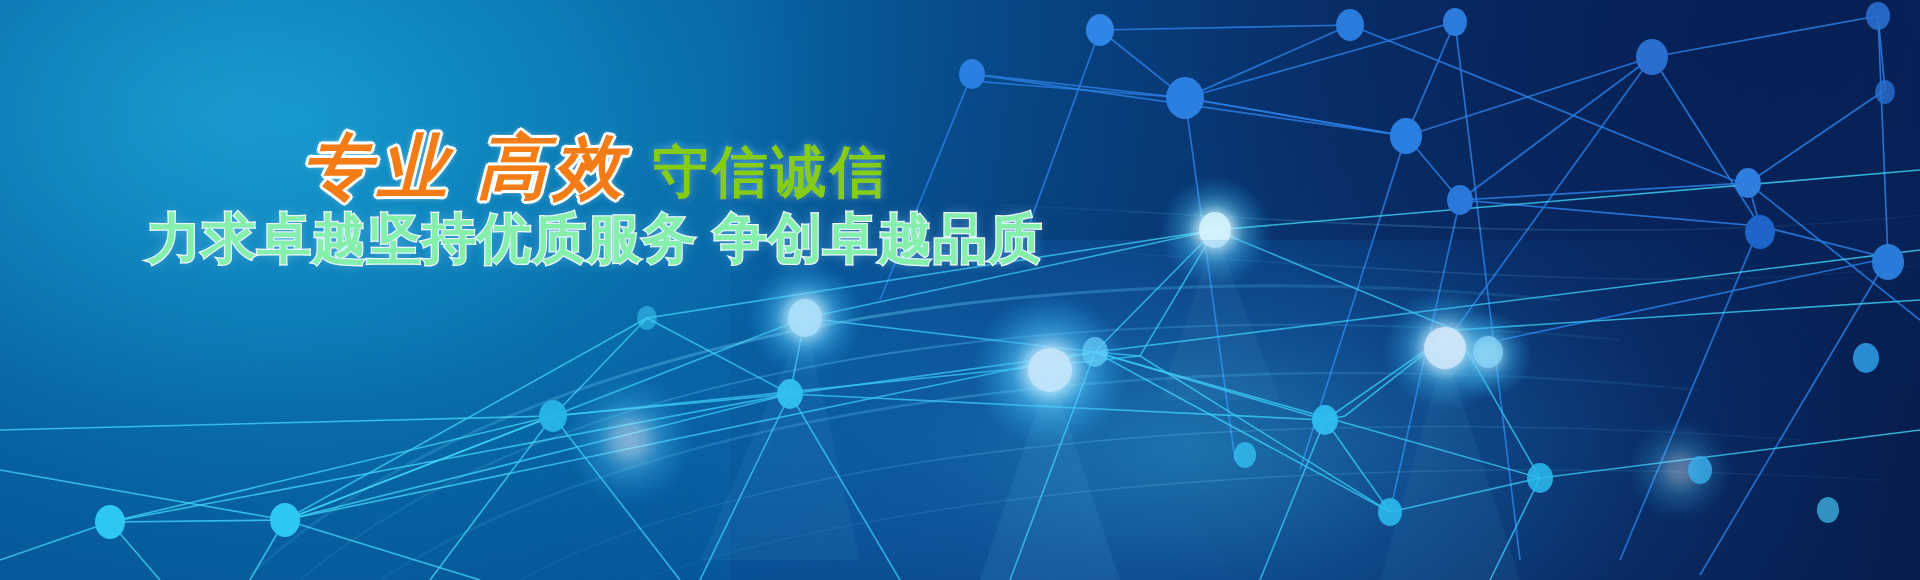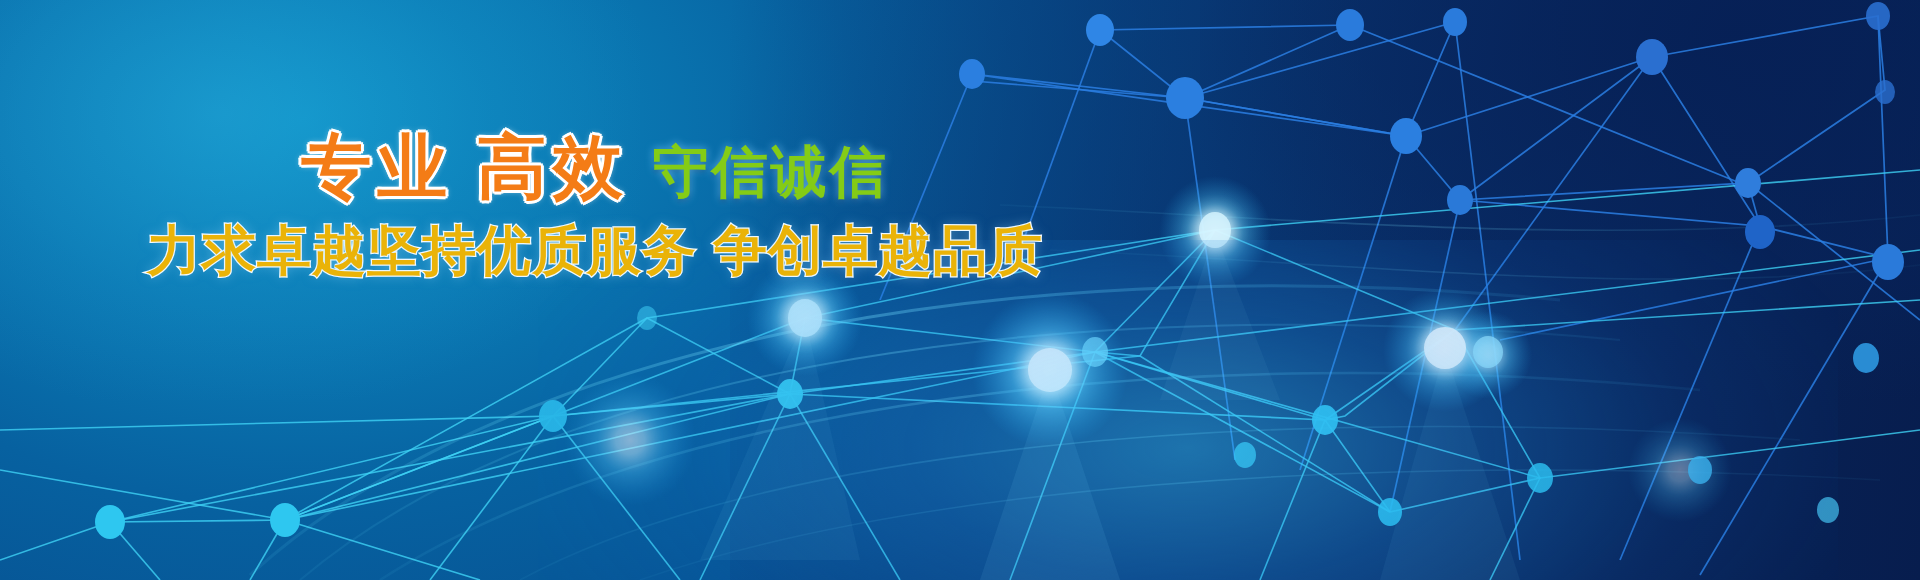--- a/index.html
+++ b/index.html
@@ -49,44 +49,44 @@
   .headline {
     display:block;
     white-space:nowrap;
     font-size:62px;
     line-height:1.02;
     letter-spacing:2px;
     font-weight:bold;
   }
   .hl-accent {
     color:#f47c16;
+    font-style:italic;
     font-size:70px;
     font-family:"Liberation Serif", serif;
     font-weight:bold;
     letter-spacing:6px;
     text-shadow:
       -2px -2px 0 #fff, 2px -2px 0 #fff, -2px 2px 0 #fff, 2px 2px 0 #fff,
       -3px 0 0 #fff, 3px 0 0 #fff, 0 -3px 0 #fff, 0 3px 0 #fff,
       0 0 7px rgba(255,255,255,0.85);
   }
   .hl-plain {
     color:#84cc16;
     font-size:56px;
     letter-spacing:3px;
     margin-left:24px;
     text-shadow:0 0 9px rgba(120,205,255,0.75), 0 2px 4px rgba(0,40,90,0.5);
   }
   .subline {
     display:block;
-    margin-top:12px;
     white-space:nowrap;
     font-size:54px;
     font-weight:bold;
     letter-spacing:1px;
-    color:#eab308;
+    color:#86efac;
     -webkit-text-stroke:2.5px #ffffff;
     paint-order:stroke fill;
     text-shadow:0 0 12px rgba(150,215,255,0.5);
   }
 
   .glow-dot { filter:url(#softglow); }
 </style>
 </head>
 <body>
 

